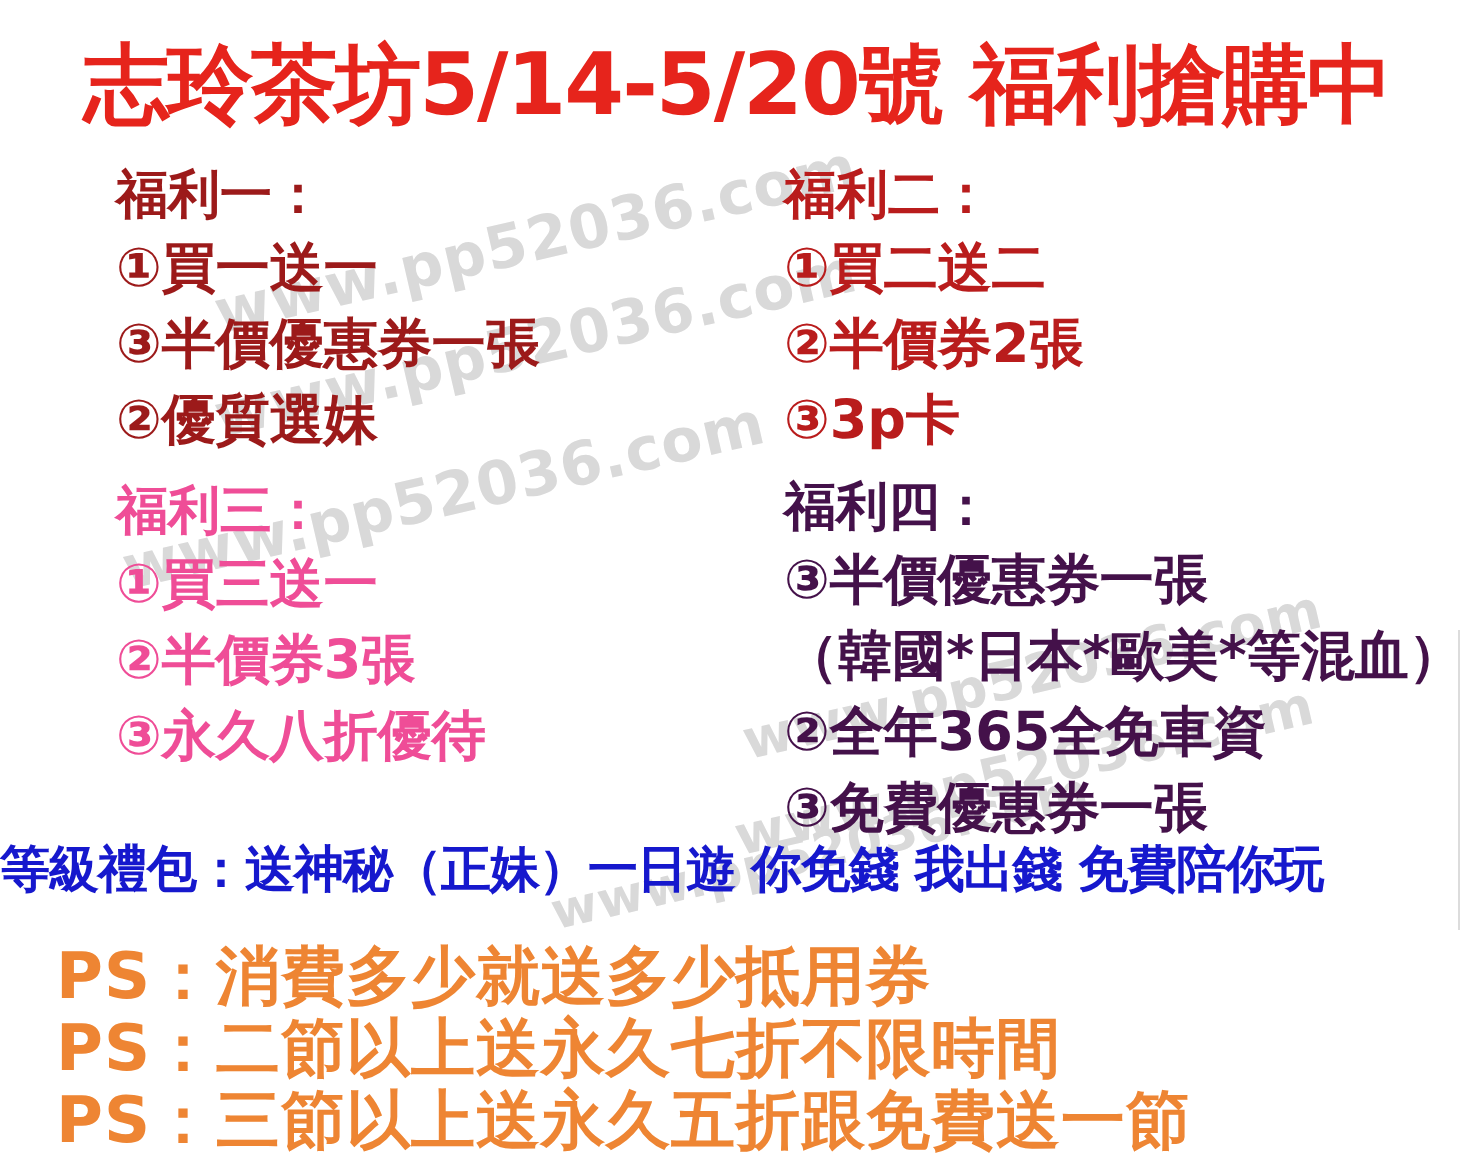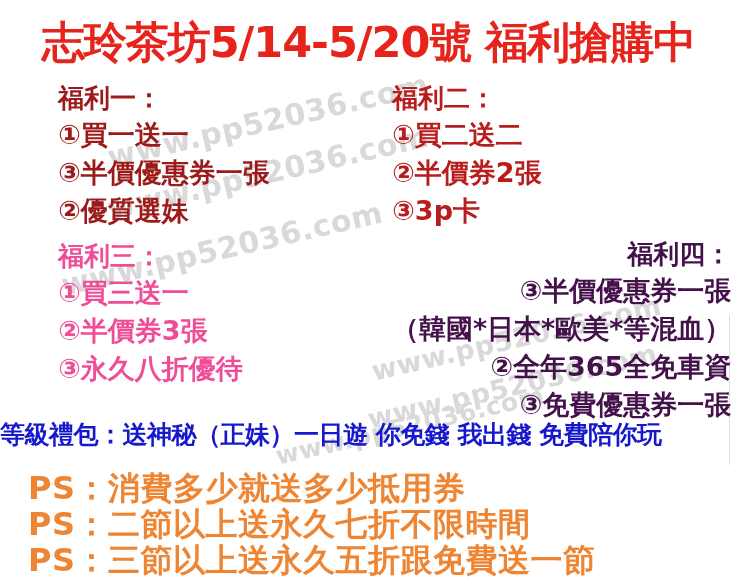--- a/index.html
+++ b/index.html
@@ -152,21 +152,21 @@
       <div class="line">③3p卡</div>
     </div>
 
     <div class="block" id="blk3" style="color: rgb(239, 77, 151);">
       <div class="head">福利三：</div>
       <div class="line">①買三送一</div>
       <div class="line">②半價券3張</div>
       <div class="line">③永久八折優待</div>
     </div>
 
-    <div class="block" id="blk4" style="color: rgb(68, 17, 74); text-align: right;">
+    <div class="block" id="blk4" style="color: rgb(68, 17, 74);">
       <div class="head">福利四：</div>
       <div class="line">③半價優惠券一張</div>
       <div class="line">（韓國*日本*歐美*等混血）</div>
       <div class="line">②全年365全免車資</div>
       <div class="line">③免費優惠券一張</div>
     </div>
 
     <div class="banner" style="color: rgb(22, 24, 205);">等級禮包：送神秘（正妹）一日遊 你免錢 我出錢 免費陪你玩</div>
 
     <div class="ps-list" style="color: rgb(238, 133, 51);">

